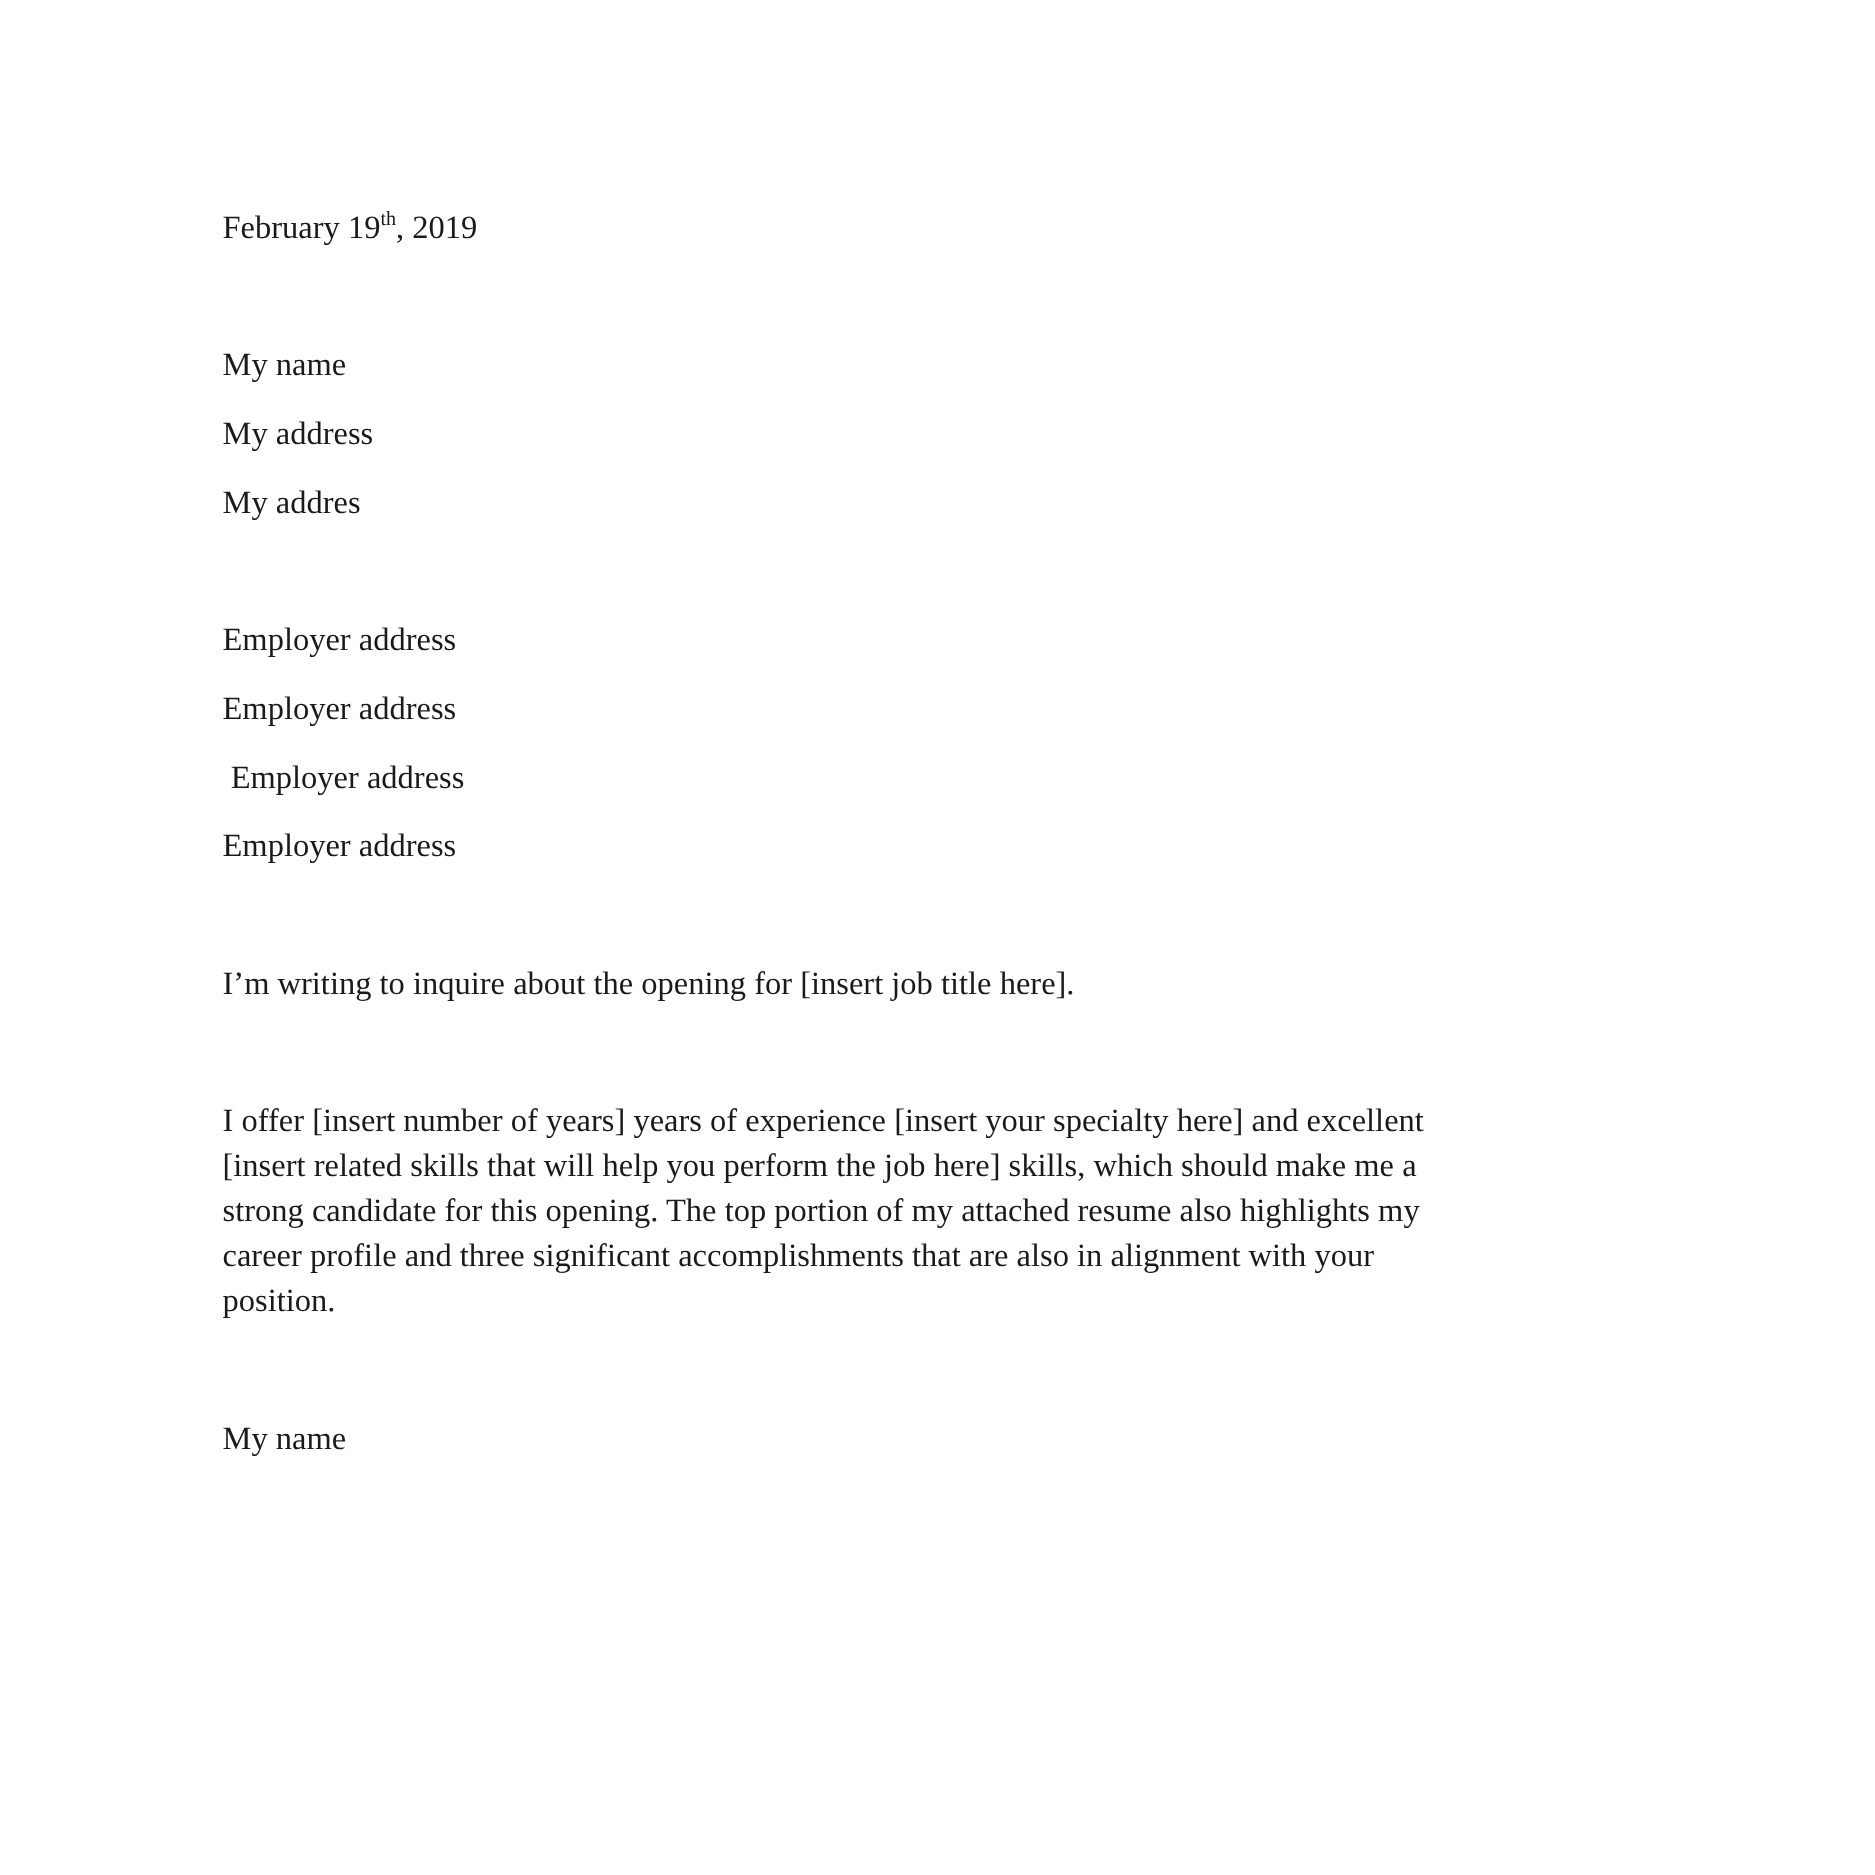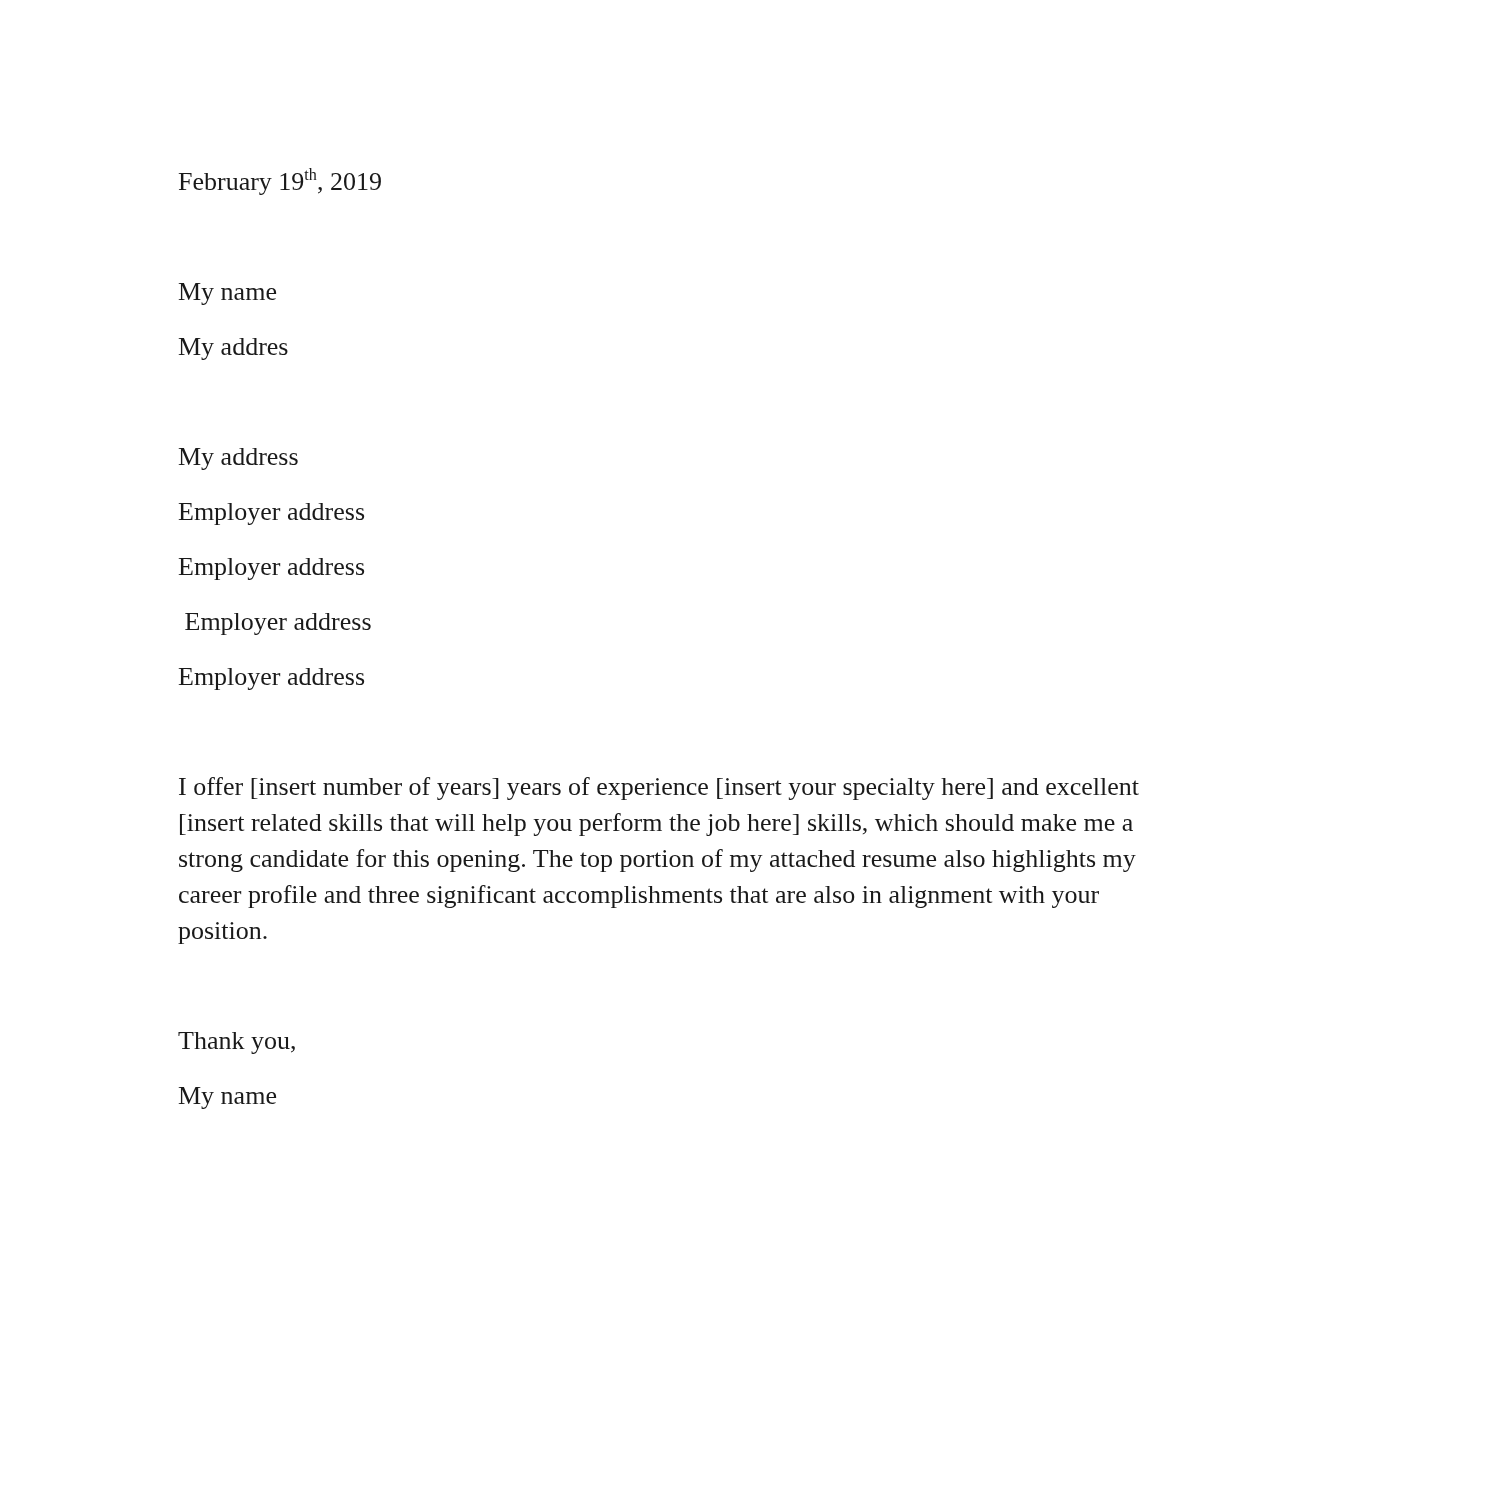--- a/index.html
+++ b/index.html
@@ -48,29 +48,29 @@
   }
 </style>
 </head>
 <body>
 
 <div class="page">
 
   <p class="line block-end"><span>February 19</span><sup>th</sup><span>, 2019</span></p>
 
   <p class="line">My name</p>
+  <p class="line">My address</p>
   <p class="line block-end">My addres</p>
-  <p class="line">My address</p>
 
   <p class="line">Employer address</p>
   <p class="line">Employer address</p>
   <p class="line"> Employer address</p>
   <p class="line block-end">Employer address</p>
 
 
+  <p class="para">I’m writing to inquire about the opening for [insert job title here].</p>
 
   <p class="para">I offer [insert number of years] years of experience [insert your specialty here] and excellent [insert related skills that will help you perform the job here] skills, which should make me a strong candidate for this opening. The top portion of my attached resume also highlights my career profile and three significant accomplishments that are also in alignment with your position.</p>
 
 
-  <p class="line">Thank you,</p>
   <p class="line">My name</p>
 
 </div>
 
 </body></html>

